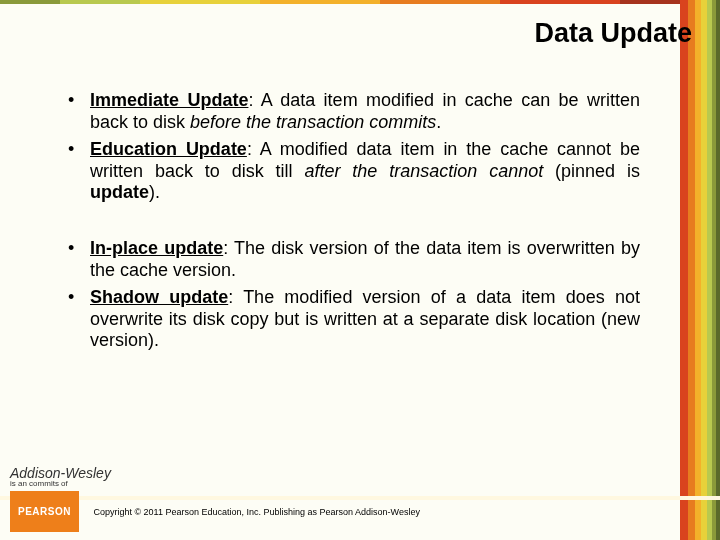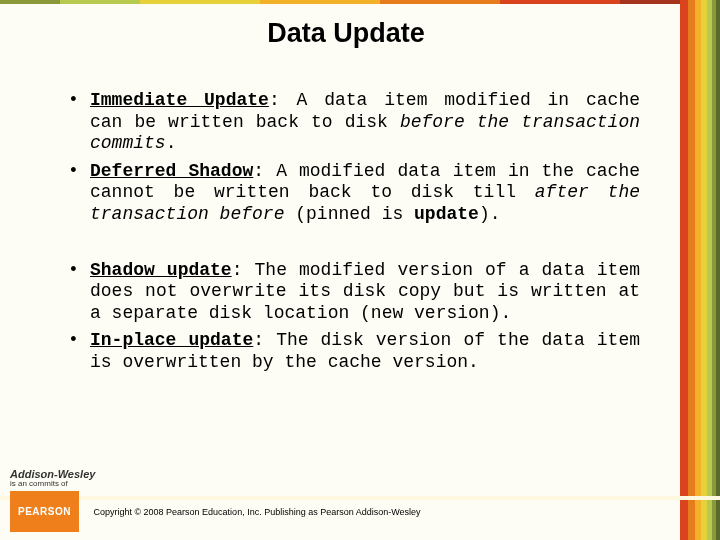--- a/index.html
+++ b/index.html
@@ -14,41 +14,40 @@
     top: 0; left: 0;
     width: 720px; height: 4px;
     display: flex;
   }
   .top-bar span { display:block; height:4px; }
   .slide-title {
     position: absolute;
     top: 18px;
     left: 0;
     width: 692px;
-    text-align: center;
+    text-align: right;
     font-size: 27px;
     font-weight: bold;
     color: #000;
   }
   .content {
     position: absolute;
     top: 90px;
     left: 60px;
     width: 580px;
     font-size: 18px;
     color: #000;
     line-height: 1.2;
   }
   .content ul { list-style: none; }
   .content li.bullet {
     position: relative;
     padding-left: 30px;
     margin-bottom: 6px;
     text-align: justify;
-    font-family: Liberation Mono, monospace;
   }
   .content li.bullet::before {
     content: "•";
     position: absolute;
     left: 8px;
     top: 0;
     font-size: 18px;
   }
   .gap { height: 28px; }
   .strong { font-weight: bold; }
@@ -66,21 +65,21 @@
     left: 10px;
     bottom: 8px;
     width: 680px;
   }
   .imprint {
     font-size: 8px;
     color: #333;
     margin-bottom: 3px;
     line-height: 1;
   }
-  .imprint .brand { font-weight: bold; font-style: italic; font-size: 11px; text-align: right; }
+  .imprint .brand { font-weight: normal; font-style: italic; font-size: 14px; text-align: right; }
   .pearson-logo {
     display: inline-block;
     background: #ee7f1a;
     color: #fff;
     font-size: 10px;
     font-weight: bold;
     letter-spacing: 0.5px;
     padding: 15px 8px;
     vertical-align: middle;
   }
@@ -124,34 +123,34 @@
 </div>
 
 <h1 class="slide-title">Data Update</h1>
 
 <div class="content">
   <ul>
     <li class="bullet">
       <span class="strong uline">Immediate Update</span><span>:</span><span>  </span><span>A data item modified in cache can be written back to disk </span><span class="em">before the transaction commits</span><span>.</span>
     </li>
     <li class="bullet">
-      <span class="strong uline">Deferred Shadow</span><span>:</span><span>  </span><span>A modified data item in the cache cannot be written back to disk till </span><span class="em">after the transaction before</span><span> (pinned is </span><span class="strong">update</span><span>).</span>
+      <span class="strong uline">Education Update</span><span>:</span><span>  </span><span>A modified data item in the cache cannot be written back to disk till </span><span class="em">after the transaction cannot</span><span> (pinned is </span><span class="strong">update</span><span>).</span>
     </li>
     <li class="gap"></li>
     <li class="bullet">
-      <span class="strong uline">Shadow update</span><span>:</span><span>   </span><span>The modified version of a data item does not overwrite its disk copy but is written at a separate disk location (new version).</span>
+      <span class="strong uline">In-place update</span><span>:</span><span> </span><span>The disk version of the data item is overwritten by the cache version.</span>
     </li>
     <li class="bullet">
-      <span class="strong uline">In-place update</span><span>:</span><span> </span><span>The disk version of the data item is overwritten by the cache version.</span>
+      <span class="strong uline">Shadow update</span><span>:</span><span>   </span><span>The modified version of a data item does not overwrite its disk copy but is written at a separate disk location (new version).</span>
     </li>
   </ul>
 </div>
 
 <div class="hr"></div>
 
 <div class="footer-area">
   <div class="imprint">
     <span class="brand">Addison-Wesley</span><br>
     <span>is an commits of</span>
   </div>
   <span class="pearson-logo">PEARSON</span>
-  <span class="copyright">Copyright © 2008 Pearson Education, Inc. Publishing as Pearson Addison-Wesley</span>
+  <span class="copyright">Copyright © 2011 Pearson Education, Inc. Publishing as Pearson Addison-Wesley</span>
 </div>
 
 </body></html>

